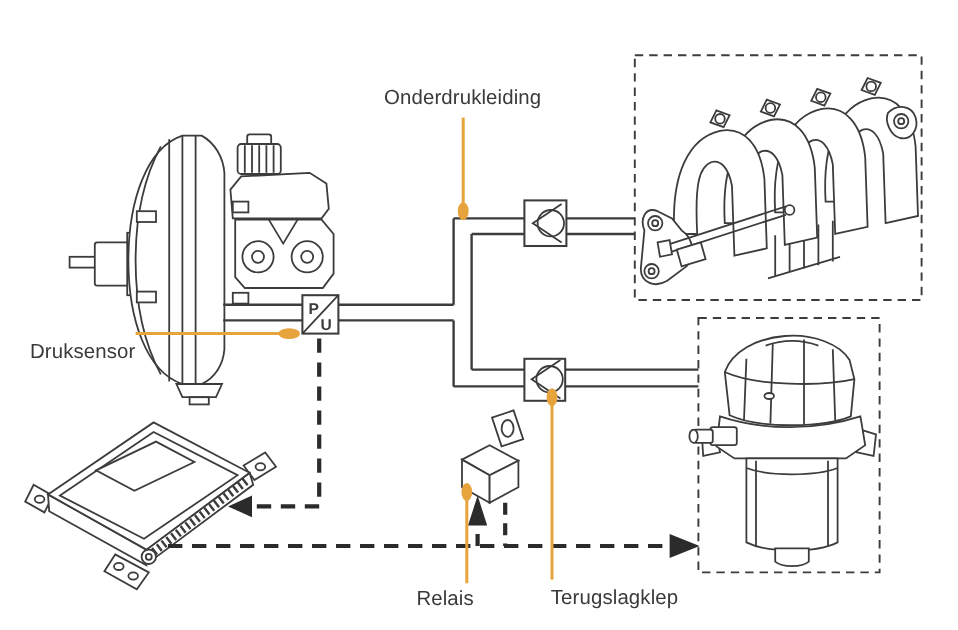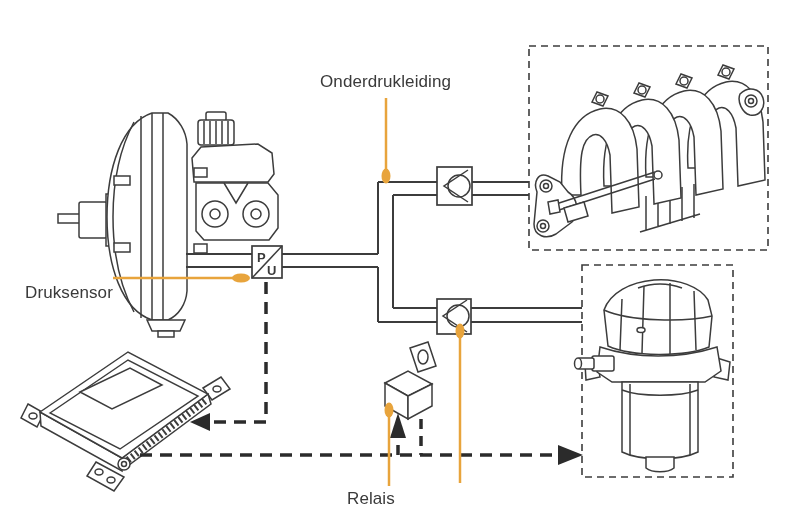--- a/index.html
+++ b/index.html
@@ -213,13 +213,14 @@
     </g>
     <g>
       <path class="oln" d="M460,483 V337"></path>
         <ellipse class="odot" cx="460" cy="331" rx="4.5" ry="7.5"></ellipse>
     </g>
   </svg>
 
   <div class="diagram-label" style="left:320px;top:72px">Onderdrukleiding</div>
   <div class="diagram-label" style="left:25px;top:283px">Druksensor</div>
   <div class="diagram-label" style="left:347px;top:489px">Relais</div>
+  <div class="diagram-label" style="left:459px;top:488px">Terugslagklep</div>
 </div>
 
 </body></html>

